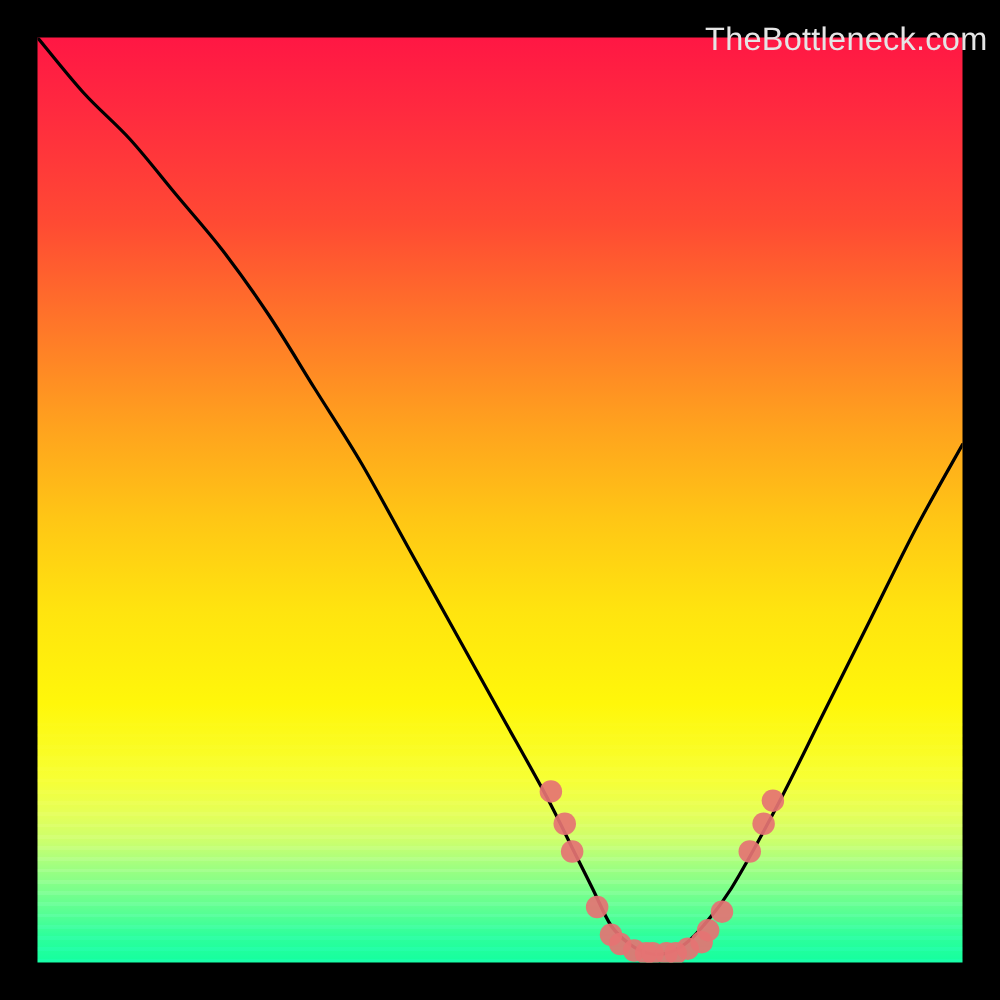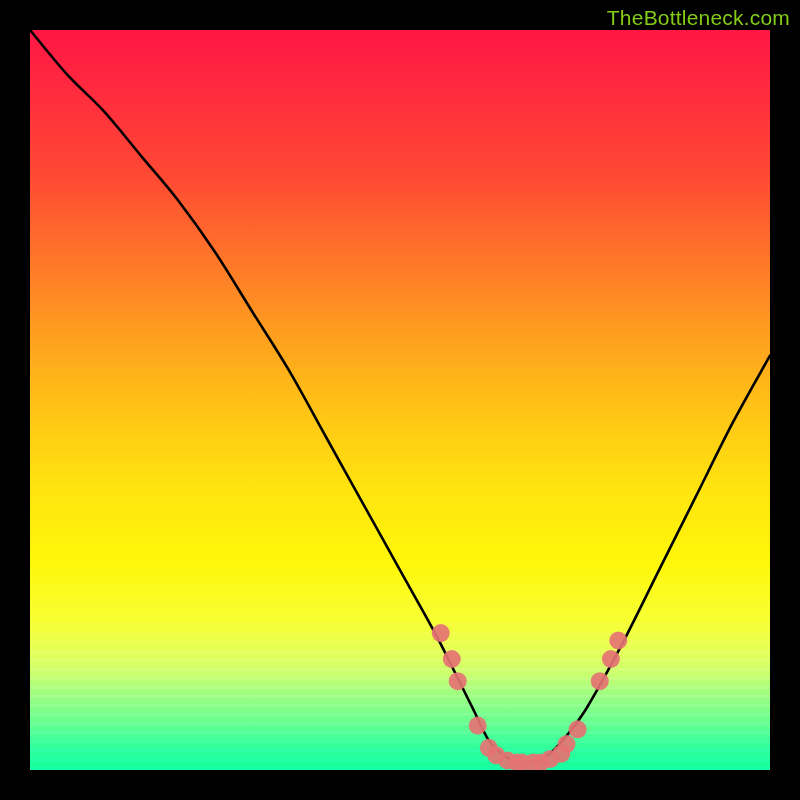--- a/index.html
+++ b/index.html
@@ -62,24 +62,24 @@
     mix-blend-mode: overlay;
   }
   .curve-svg {
     position: absolute;
     left: 0; top: 0;
     width: 100%; height: 100%;
     pointer-events: none;
   }
   .watermark {
     position: absolute;
-    top: 6px;
+    top: 16px;
     right: 10px;
-    color: #84cc16;
-    font-size: 21px;
+    color: #e5e5e5;
+    font-size: 26px;
     font-weight: 400;
     letter-spacing: 0.2px;
     user-select: none;
   }
 </style>
 </head>
 <body>
 
 <div class="stage">
   <div class="plot-area">

